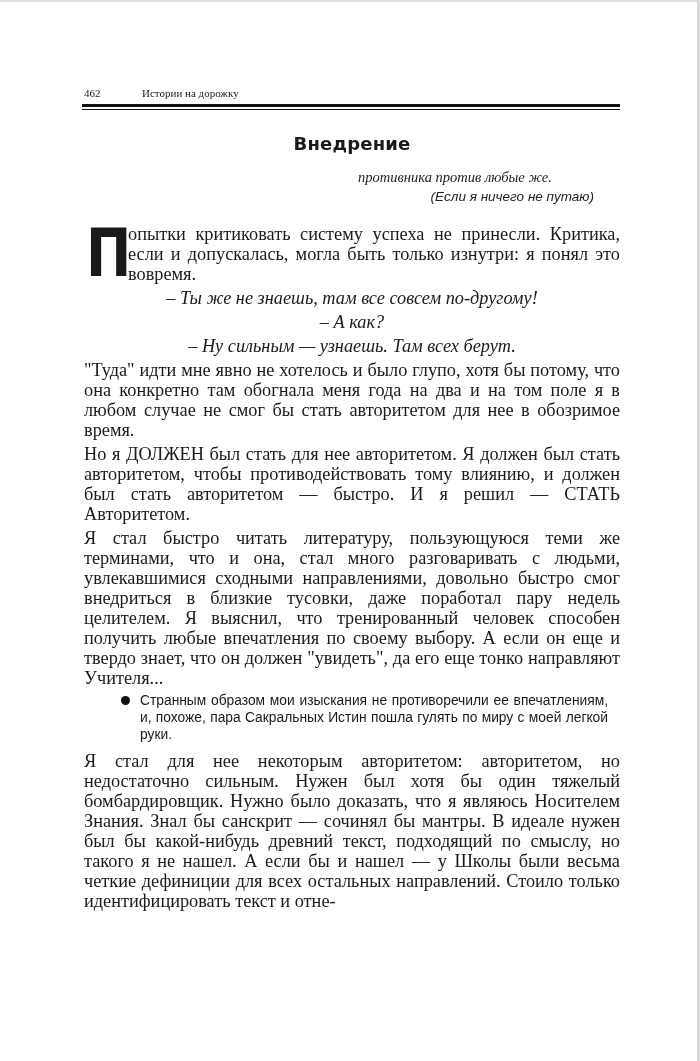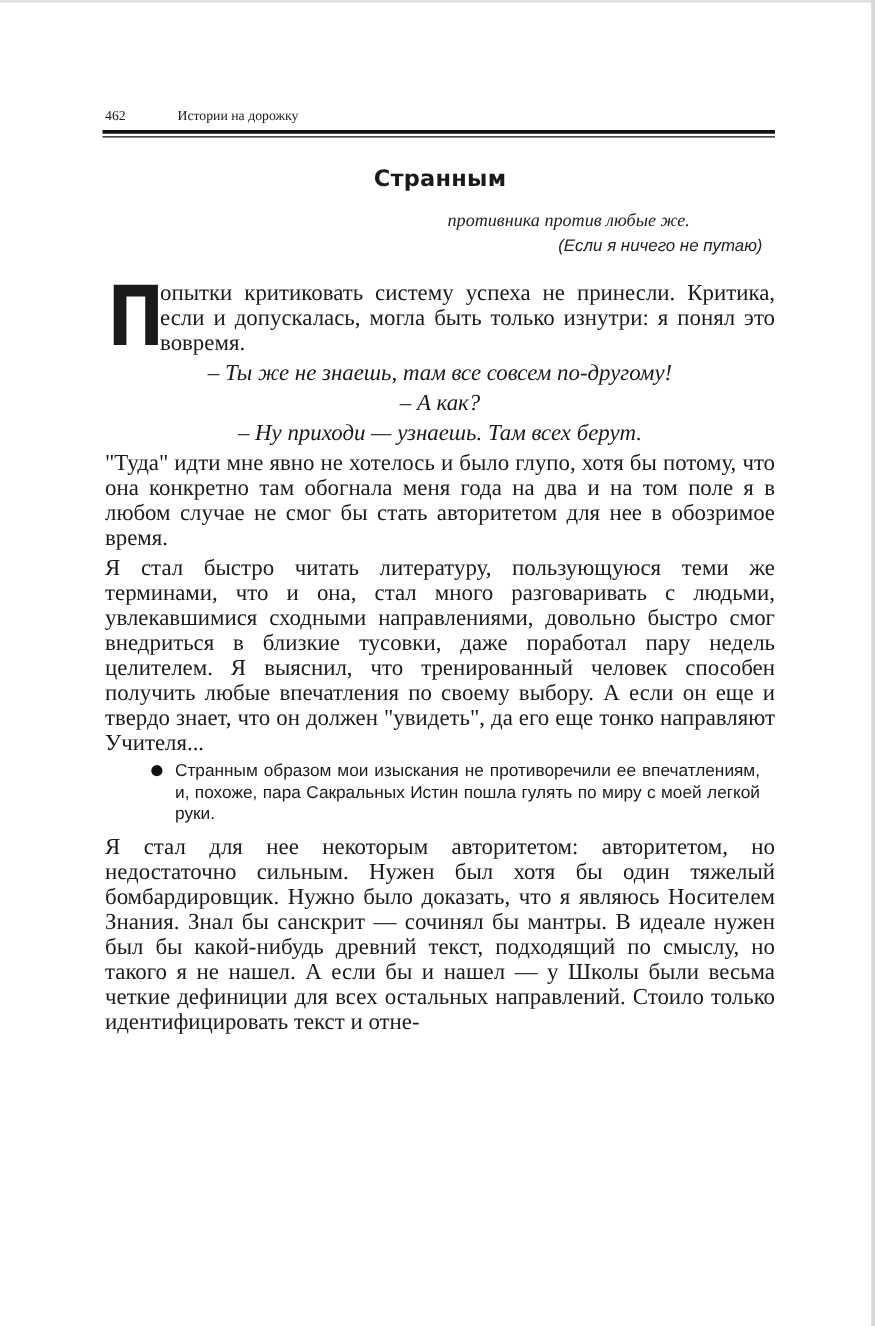--- a/index.html
+++ b/index.html
@@ -21,21 +21,21 @@
   .title {
     position: absolute; top: 133px; left: 0; width: 536px; text-align: center;
     font-family: "DejaVu Sans", sans-serif; font-weight: bold; font-size: 18px; letter-spacing: 0.2px;
   }
   .epigraph {
     position: absolute; top: 168px; right: 2px; width: 260px;
     font-family: "Liberation Serif", serif; font-style: italic; font-size: 14.5px; line-height: 18px; color: #222;
   }
   .epigraph .note {
     font-family: "Liberation Sans", sans-serif; font-style: italic; font-size: 13.5px;
-    text-align: right; margin-top: 2px; margin-right: 8px;
+    text-align: right; margin-top: 2px; margin-right: 24px;
   }
   .body {
     position: absolute; top: 224px; left: 0; width: 536px;
     font-family: "Liberation Serif", serif; font-size: 18.3px; line-height: 20px; text-align: justify;
   }
   .body p { margin: 0 0 4px 0; }
   .dropcap-par { position: relative; padding-left: 0; }
   .dropcap {
     float: left; font-family: "DejaVu Sans", sans-serif; font-weight: bold; font-size: 66px;
     line-height: 52px; height: 56px; margin: 4px 8px 0 2px; transform: scaleX(0.82); transform-origin: left top;
@@ -56,35 +56,36 @@
 
 <div class="page">
   <div class="running-head">
     <span class="pnum">462</span><span>Истории на дорожку</span>
   </div>
   <div class="rule">
     <div class="thick"></div>
     <div class="thin"></div>
   </div>
 
-  <div class="title">Странным</div>
+  <div class="title">Внедрение</div>
 
   <div class="epigraph">
     <div>противника против любые же.</div>
     <div class="note">(Если я ничего не путаю)</div>
   </div>
 
   <div class="body">
     <p class="dropcap-par">
       <span class="dropcap">П</span><span>опытки критиковать систему успеха не принесли. Критика, если и допускалась, могла быть только изнутри: я понял это вовремя.</span>
     </p>
     <div class="dialog">– Ты же не знаешь, там все совсем по-другому!</div>
     <div class="dialog">– А как?</div>
-    <div class="dialog">– Ну приходи — узнаешь. Там всех берут.</div>
+    <div class="dialog">– Ну сильным — узнаешь. Там всех берут.</div>
     <p>"Туда" идти мне явно не хотелось и было глупо, хотя бы потому, что она конкретно там обогнала меня года на два и на том поле я в любом случае не смог бы стать авторитетом для нее в обозримое время.</p>
+    <p>Но я ДОЛЖЕН был стать для нее авторитетом. Я должен был стать авторитетом, чтобы противодействовать тому влиянию, и должен был стать авторитетом — быстро. И я решил — СТАТЬ Авторитетом.</p>
     <p>Я стал быстро читать литературу, пользующуюся теми же терминами, что и она, стал много разговаривать с людьми, увлекавшимися сходными направлениями, довольно быстро смог внедриться в близкие тусовки, даже поработал пару недель целителем. Я выяснил, что тренированный человек способен получить любые впечатления по своему выбору. А если он еще и твердо знает, что он должен "увидеть", да его еще тонко направляют Учителя...</p>
     <div class="bullet">
       <span class="dot"></span>
       <span>Странным образом мои изыскания не противоречили ее впечатлениям, и, похоже, пара Сакральных Истин пошла гулять по миру с моей легкой руки.</span>
     </div>
     <p>Я стал для нее некоторым авторитетом: авторитетом, но недостаточно сильным. Нужен был хотя бы один тяжелый бомбардировщик. Нужно было доказать, что я являюсь Носителем Знания. Знал бы санскрит — сочинял бы мантры. В идеале нужен был бы какой-нибудь древний текст, подходящий по смыслу, но такого я не нашел. А если бы и нашел — у Школы были весьма четкие дефиниции для всех остальных направлений. Стоило только идентифицировать текст и отне-</p>
   </div>
 </div>
 
 </body></html>

